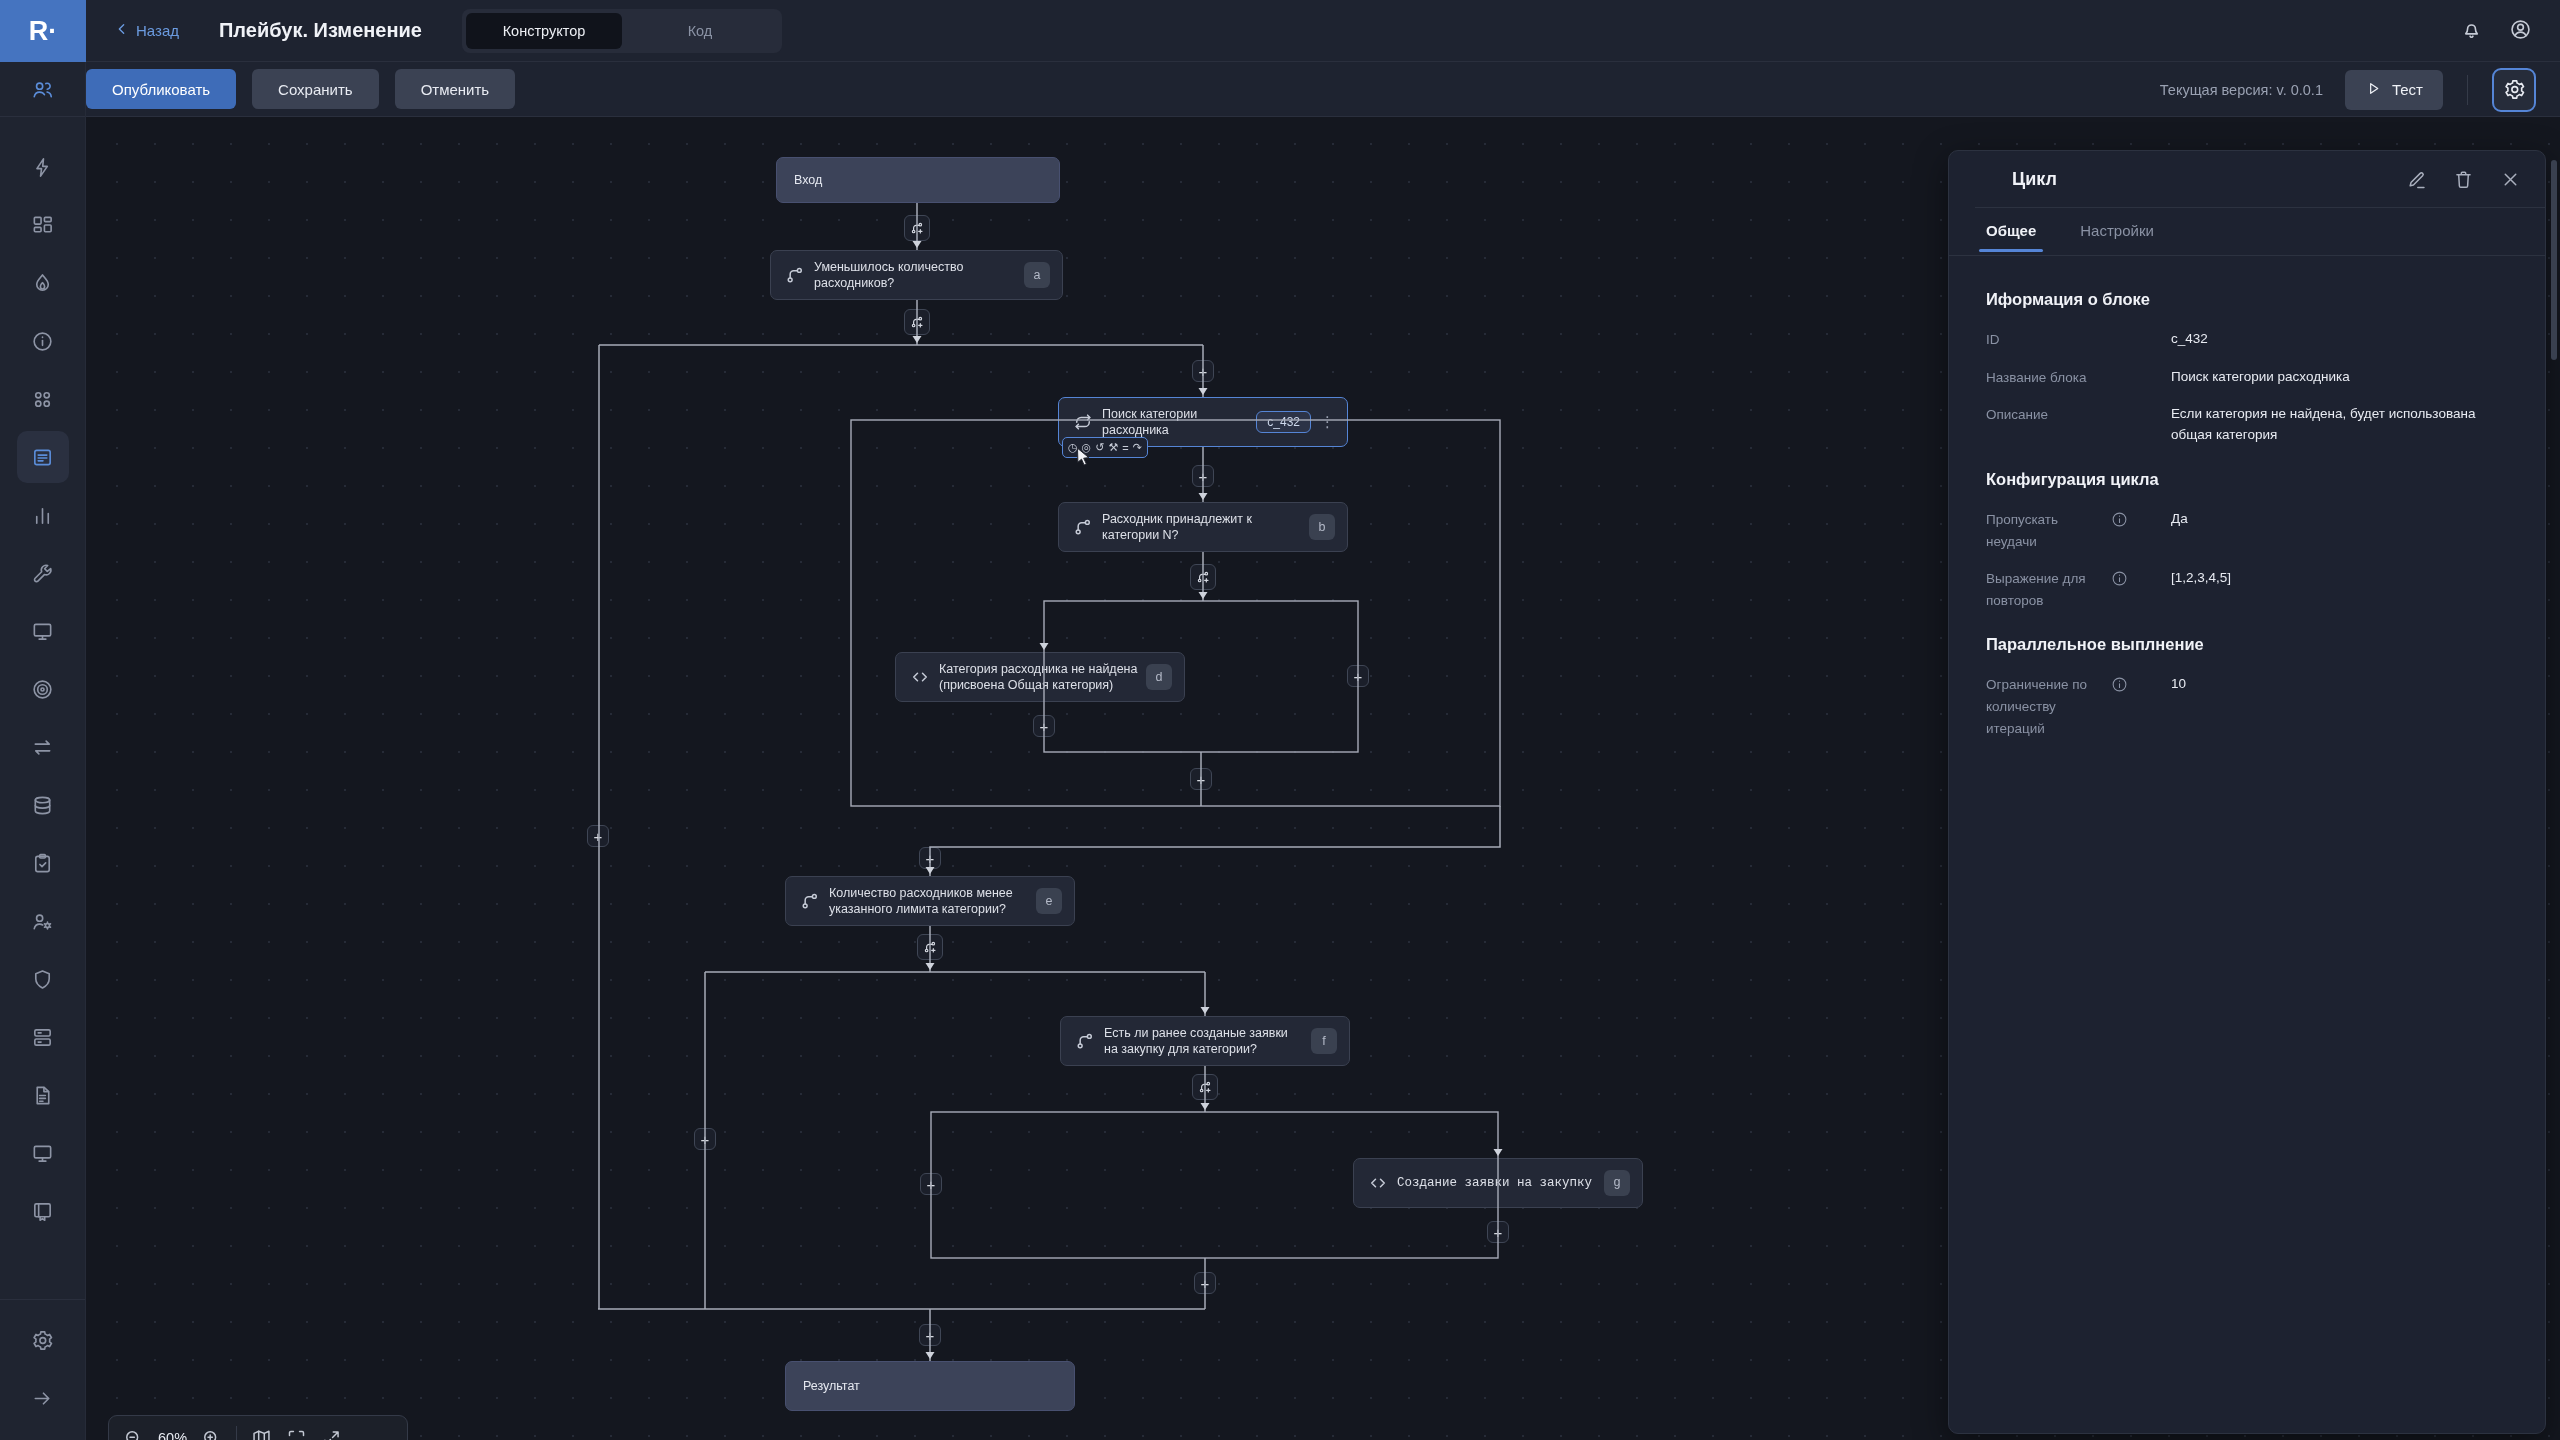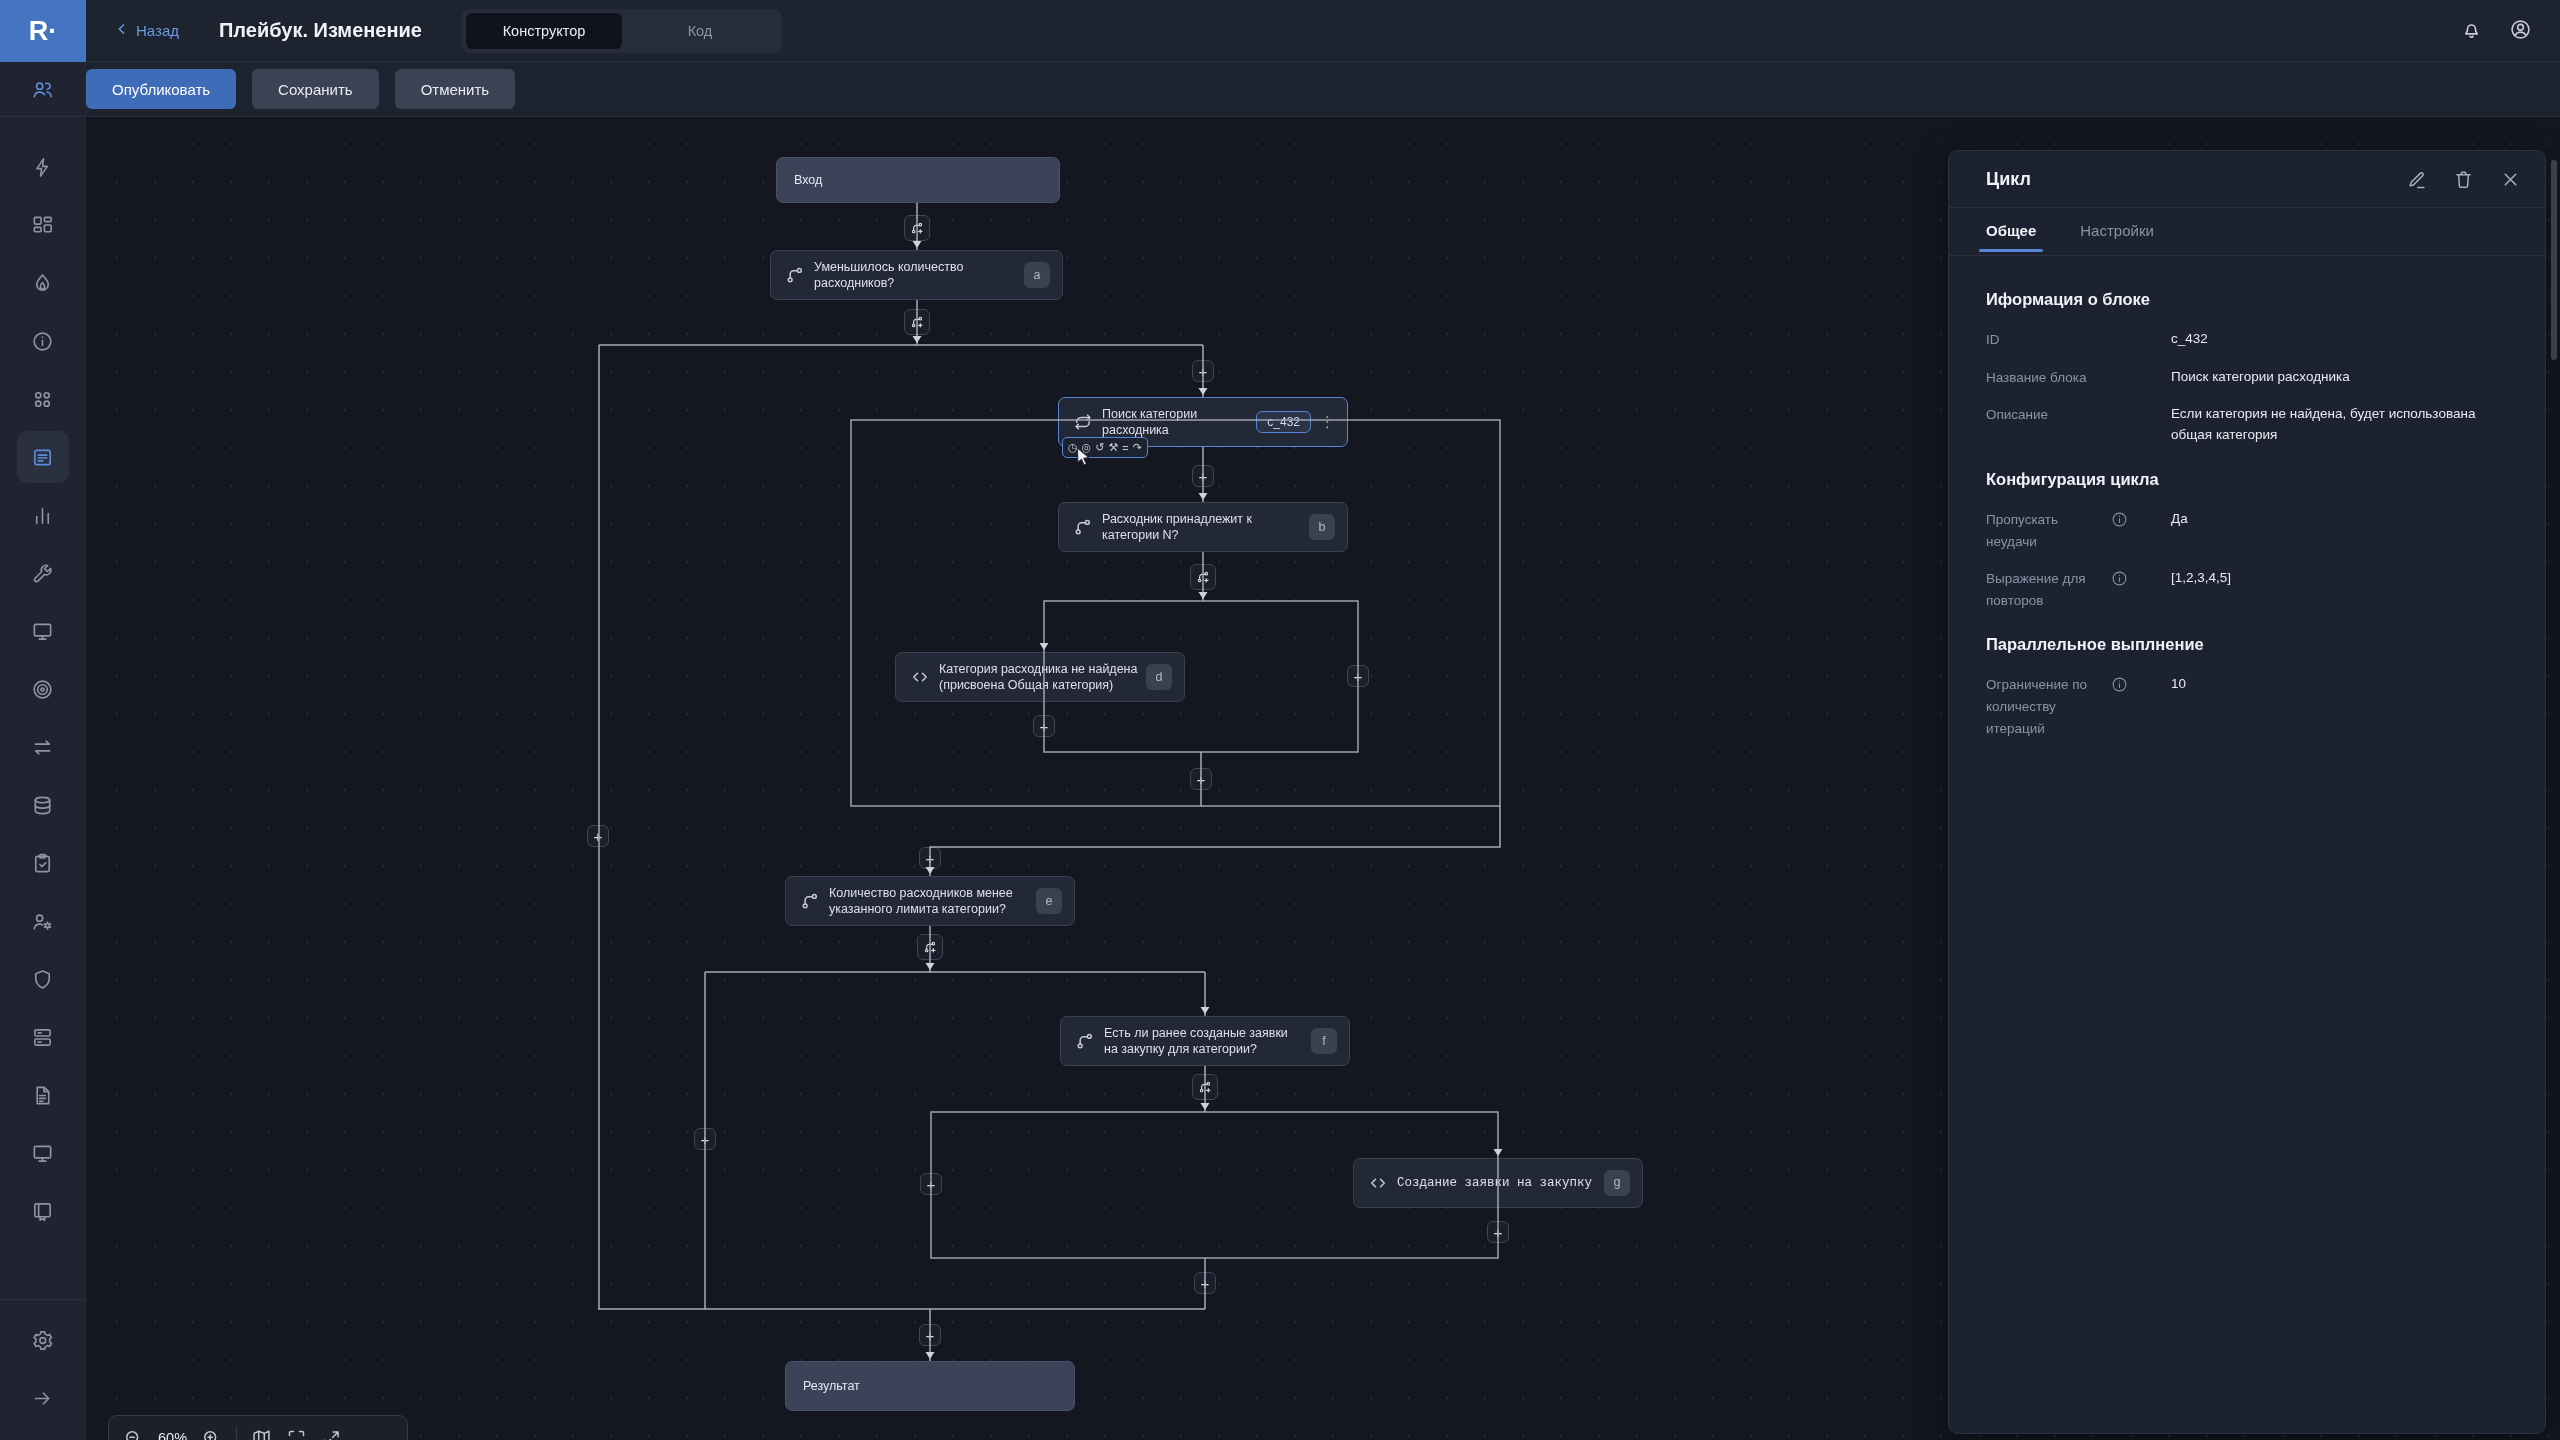--- a/index.html
+++ b/index.html
@@ -80,21 +80,21 @@
   .zoom-toolbar { position:absolute; left:108px; top:1415px; width:300px; height:46px; background:#1c2029;
     border:1px solid #343a48; border-radius:9px; display:flex; align-items:center; color:#c3c8d3; z-index:10; padding:0 14px;}
   .zoom-toolbar svg { width:21px; height:21px;}
   .zt-item { display:flex; align-items:center; justify-content:center; margin-right:14px;}
   .zoom-label { color:#e8ebf2; font-size:14.5px; margin-right:14px;}
   .zt-div { width:1px; height:24px; background:#343a48; margin-right:14px;}
 
   
   .panel { position:absolute; left:1948px; top:150px; width:598px; height:1284px; background:#1d2230;
     border:1px solid #2c3240; border-radius:10px; z-index:20; box-shadow:0 10px 34px rgba(0,0,0,.45);}
-  .panel-header { height:57px; border-bottom:1px solid #2c3240; display:flex; align-items:center; padding:0 24px 0 37px;}
+  .panel-header { height:57px; border-bottom:1px solid #2c3240; display:flex; align-items:center; padding:0 24px 0 37px;margin-left:26px;}
   .panel-title { color:#f0f2f7; font-size:18px; font-weight:600; flex:1;}
   .panel-header .ph-icon { color:#a9afbd; margin-left:26px; display:flex;}
   .panel-header svg { width:21px; height:21px;}
   .panel-tabs { height:48px; border-bottom:1px solid #2c3240; display:flex; align-items:flex-start; padding:14px 11px 0 37px; position:relative;}
   .panel-tab { font-size:15px; color:#8a92a4; margin-right:44px; padding-bottom:12px; position:relative;}
   .panel-tab.active { color:#f0f2f7; font-weight:600;}
   .panel-tab.active::after { content:""; position:absolute; left:-7px; right:-7px; bottom:-1px; height:3px;
     background:#5585d6; border-radius:2px;}
   .panel-body { padding:10px 30px 0 37px;}
   .sec-title { color:#f0f2f7; font-size:16.5px; font-weight:600; margin:24px 0 20px;}
@@ -135,20 +135,36 @@
           <circle cx="12" cy="9.6" r="3"></circle>
           <path d="M6.2 18.3c1.3-2.4 3.4-3.6 5.8-3.6s4.5 1.2 5.8 3.6"></path>
         </svg></span>
   </div>
 </div>
 
 <div class="toolbar">
   <div class="btn primary">Опубликовать</div>
   <div class="btn secondary">Сохранить</div>
   <div class="btn secondary">Отменить</div>
+  <div class="toolbar-right">
+    <span class="version">Текущая версия: v. 0.0.1</span>
+    <div class="btn test">
+      <span id="play-slot"><svg viewBox="0 0 24 24" width="17" height="17" fill="none" stroke="currentColor" stroke-width="1.7" stroke-linecap="round" stroke-linejoin="round">
+            <path d="M8 5.2 18 12 8 18.8z"></path>
+          </svg></span>
+      <span>Тест</span>
+    </div>
+    <div class="vdivider"></div>
+    <div class="gear-btn" id="gearbtn-slot">
+        <svg viewBox="0 0 24 24" width="23" height="23" fill="none" stroke="currentColor" stroke-width="1.7" stroke-linecap="round" stroke-linejoin="round">
+          <path d="M19.4 13.4a7.6 7.6 0 0 0 0-2.8l2-1.5-2-3.4-2.3 1a7.6 7.6 0 0 0-2.4-1.4L14.3 3h-4l-.4 2.3a7.6 7.6 0 0 0-2.4 1.4l-2.3-1-2 3.4 2 1.5a7.6 7.6 0 0 0 0 2.8l-2 1.5 2 3.4 2.3-1a7.6 7.6 0 0 0 2.4 1.4l.4 2.3h4l.4-2.3a7.6 7.6 0 0 0 2.4-1.4l2.3 1 2-3.4z"></path>
+          <circle cx="12.3" cy="12" r="3"></circle>
+        </svg>
+      </div>
+  </div>
 </div>
 
 <div class="sidebar">
   <div class="rail-top" id="rail-top">
       <div class="rail-item accent">
         <span style="display:flex">
           <svg viewBox="0 0 24 24" width="23" height="23" fill="none" stroke="currentColor" stroke-width="1.7" stroke-linecap="round" stroke-linejoin="round">
             <circle cx="9" cy="8.5" r="3.2"></circle>
             <path d="M3.4 19.5c.6-3 2.8-4.8 5.6-4.8 2.2 0 4 1 5 2.7"></path>
             <path d="M15.5 5.8a3.1 3.1 0 1 1 1.4 5.9"></path>

